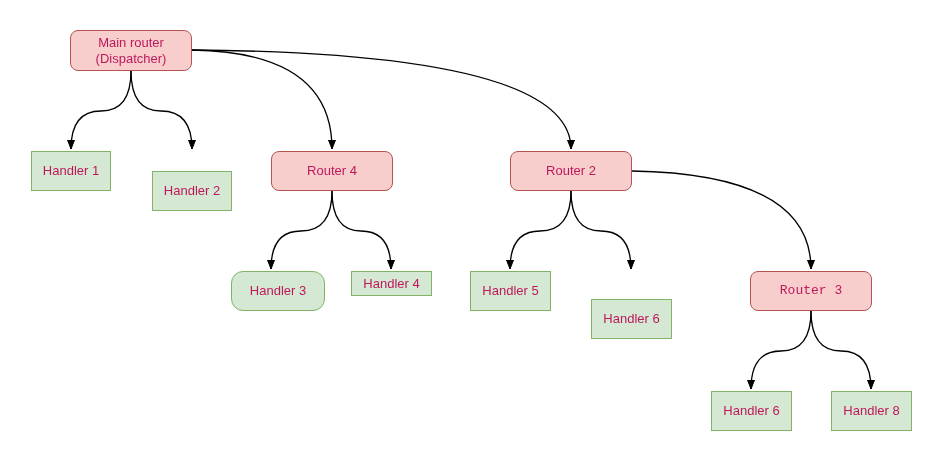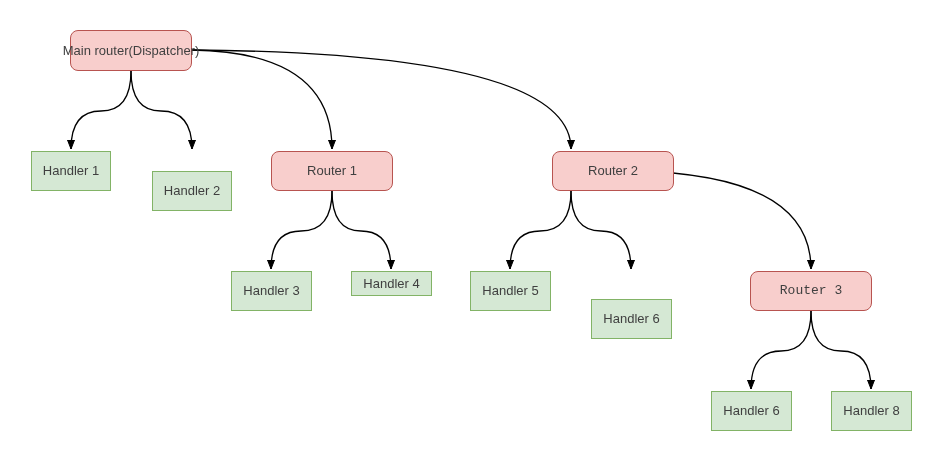--- a/index.html
+++ b/index.html
@@ -24,25 +24,26 @@
   }
   .edges-layer path.edge {
     fill: none;
     stroke: #000000;
     stroke-width: 1.3px;
   }
   .node {
     position: absolute;
     box-sizing: border-box;
     display: flex;
+    flex-direction: column;
     align-items: center;
     justify-content: center;
     font-size: 13px;
     line-height: 16px;
-    color: #404040;
+    color: #be185d;
     text-align: center;
     white-space: nowrap;
   }
   .node.router {
     background: #f8cecc;
     border: 1.4px solid #b85450;
     border-radius: 8px;
   }
   .node.handler {
     background: #d5e8d4;
@@ -84,28 +85,28 @@
 
   <div class="node handler" style="left:31px; top:151px; width:80px; height:40px;">
     <span>Handler 1</span>
   </div>
 
   <div class="node handler" style="left:152px; top:151px; width:80px; height:40px;margin-top:20px;">
     <span>Handler 2</span>
   </div>
 
   <div class="node router" style="left:271px; top:151px; width:122px; height:40px;">
-    <span>Router 1</span>
+    <span>Router 4</span>
   </div>
 
-  <div class="node router" style="left:510px; top:151px; width:122px; height:40px;margin-left:42px;">
+  <div class="node router" style="left:510px; top:151px; width:122px; height:40px;">
     <span>Router 2</span>
   </div>
 
-  <div class="node handler" style="left:231px; top:271px; width:81px; height:40px;">
+  <div class="node handler" style="left:231px; top:271px; width:94px; height:40px;border-radius:12px;">
     <span>Handler 3</span>
   </div>
 
   <div class="node handler" style="left:351px; top:271px; width:81px; height:25px;">
     <span>Handler 4</span>
   </div>
 
   <div class="node handler" style="left:470px; top:271px; width:81px; height:40px;">
     <span>Handler 5</span>
   </div>

